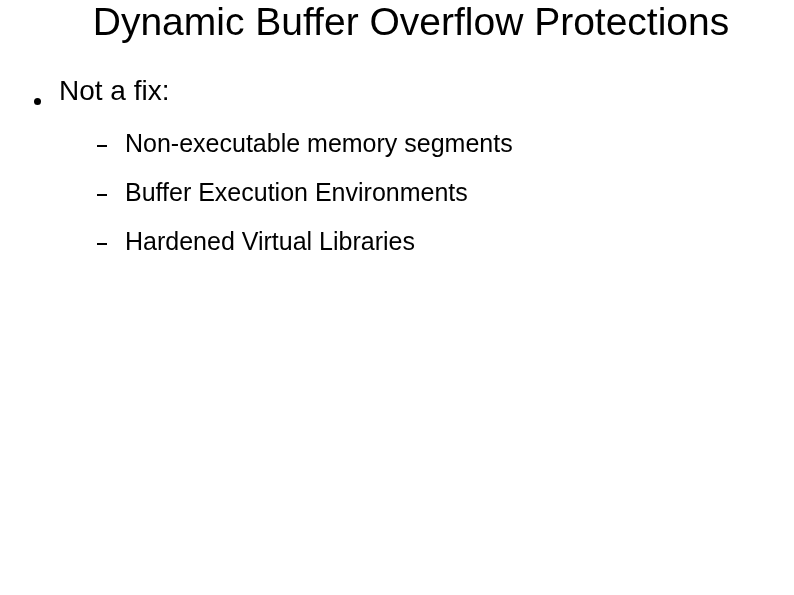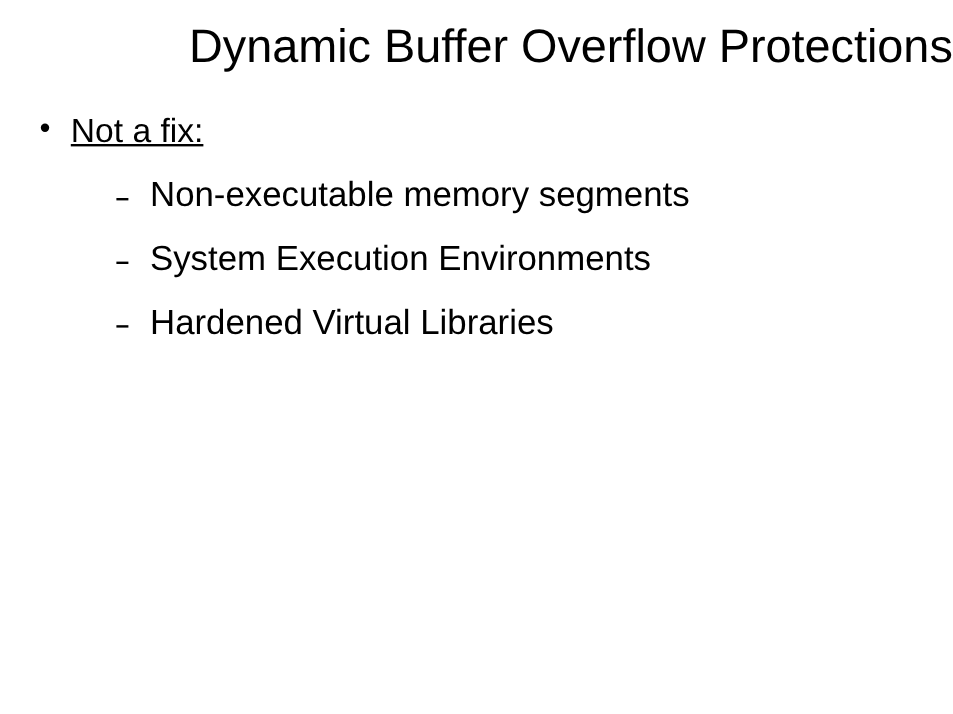--- a/index.html
+++ b/index.html
@@ -9,36 +9,34 @@
     }
     body {
       width: 794px;
       height: 595px;
       background: #ffffff;
       font-family: Arial, Helvetica, sans-serif;
       color: #000000;
       position: relative;
     }
     .slide-title {
-      text-align: right;
+      text-align: center;
       font-size: 39px;
       font-weight: normal;
-      padding-top: 18px;
       line-height: 1.15;
       margin-left: 28px;
     }
     .content {
       padding-top: 30px;
       padding-left: 34px;
     }
     .main-bullet {
       display: flex;
-      align-items: center;
+      align-items: flex-end;
       margin-bottom: 22px;
-      text-decoration: underline;
     }
     .main-bullet-marker {
       width: 7px;
       height: 7px;
       background: #000000;
       border-radius: 50%;
       display: inline-block;
       margin-right: 18px;
       position: relative;
       top: -2px;
@@ -57,40 +55,40 @@
     .sub-bullet-marker {
       width: 10px;
       height: 2px;
       background: #000000;
       display: inline-block;
       margin-right: 18px;
       position: relative;
       top: -5px;
     }
     .sub-bullet-text {
-      font-size: 29px;
+      font-size: 25px;
     }
   </style>
 </head>
 <body>
 
 <h1 class="slide-title">Dynamic Buffer Overflow Protections</h1>
 
 <div class="content">
   <div class="main-bullet">
     <span class="main-bullet-marker"></span>
     <span class="main-bullet-text">Not a fix:</span>
   </div>
   <div class="sub-list">
     <div class="sub-bullet">
       <span class="sub-bullet-marker"></span>
       <span class="sub-bullet-text">Non-executable memory segments</span>
     </div>
     <div class="sub-bullet">
       <span class="sub-bullet-marker"></span>
-      <span class="sub-bullet-text">System Execution Environments</span>
+      <span class="sub-bullet-text">Buffer Execution Environments</span>
     </div>
     <div class="sub-bullet">
       <span class="sub-bullet-marker"></span>
       <span class="sub-bullet-text">Hardened Virtual Libraries</span>
     </div>
   </div>
 </div>
 
 </body></html>

